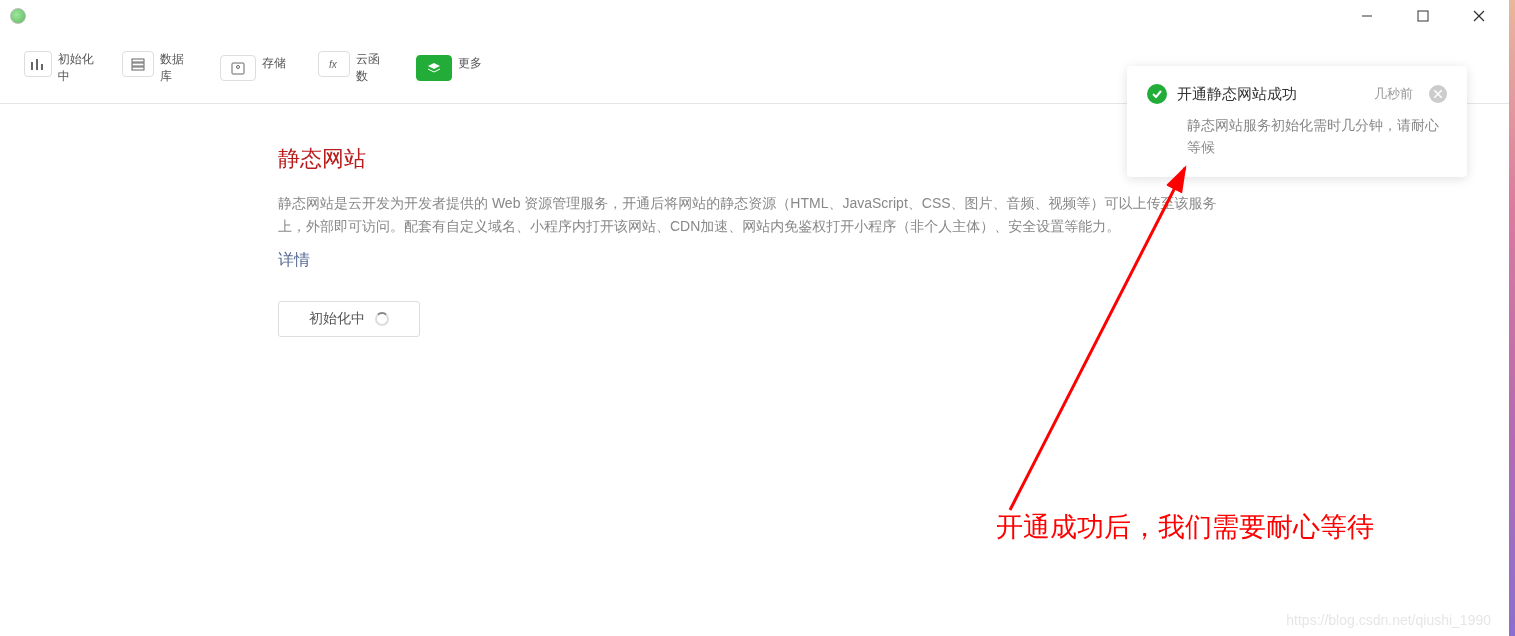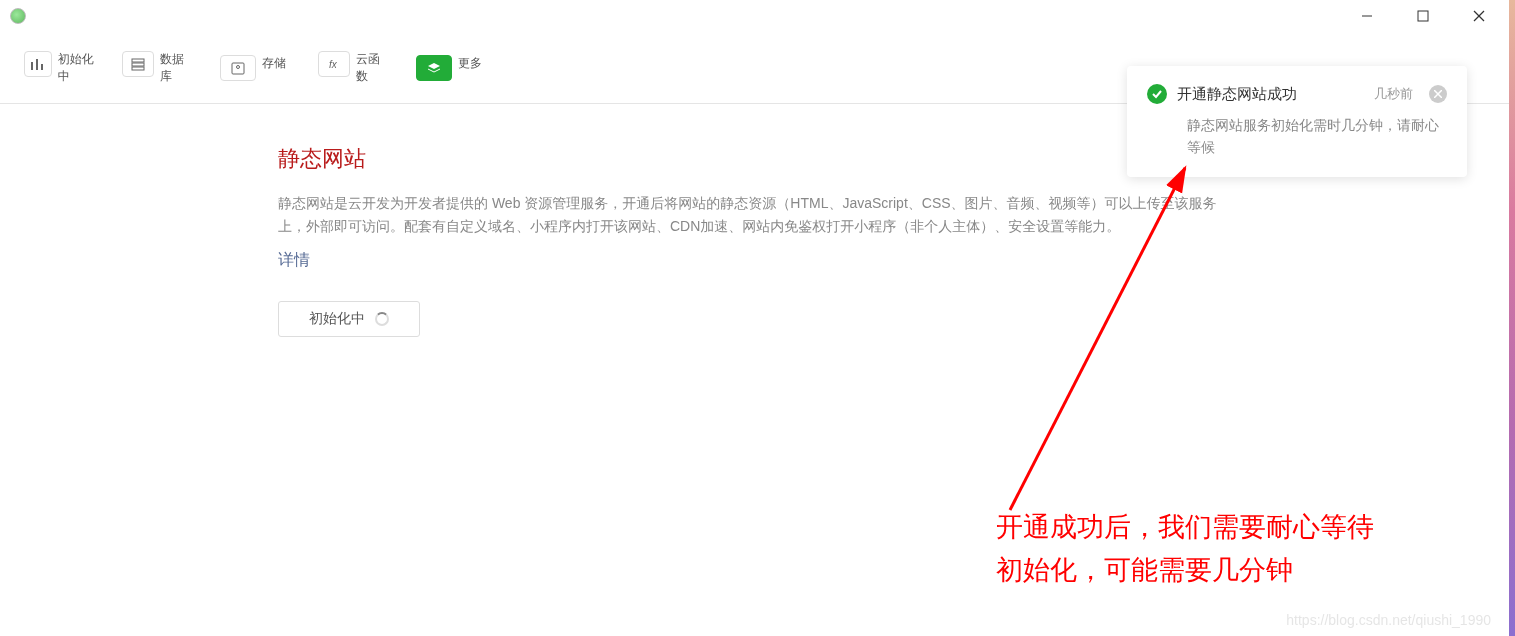--- a/index.html
+++ b/index.html
@@ -276,18 +276,17 @@
   <defs>
     <marker id="ah" markerWidth="10" markerHeight="10" refX="8" refY="3" orient="auto">
       <path d="M0,0 L0,6 L9,3 z" fill="#ff0000"></path>
     </marker>
   </defs>
   <line x1="150" y1="350" x2="325" y2="8" stroke="#ff0000" stroke-width="3" marker-end="url(#ah)"></line>
 </svg>
 
 <div class="annotation-text">
   <span>开通成功后，我们需要耐心等待</span><br>
-  <span>初始化，可能需要几分钟</span>
 </div>
 
 <div class="watermark">https://blog.csdn.net/qiushi_1990</div>
 
 <div class="edge-strip"></div>
 
 </body></html>

